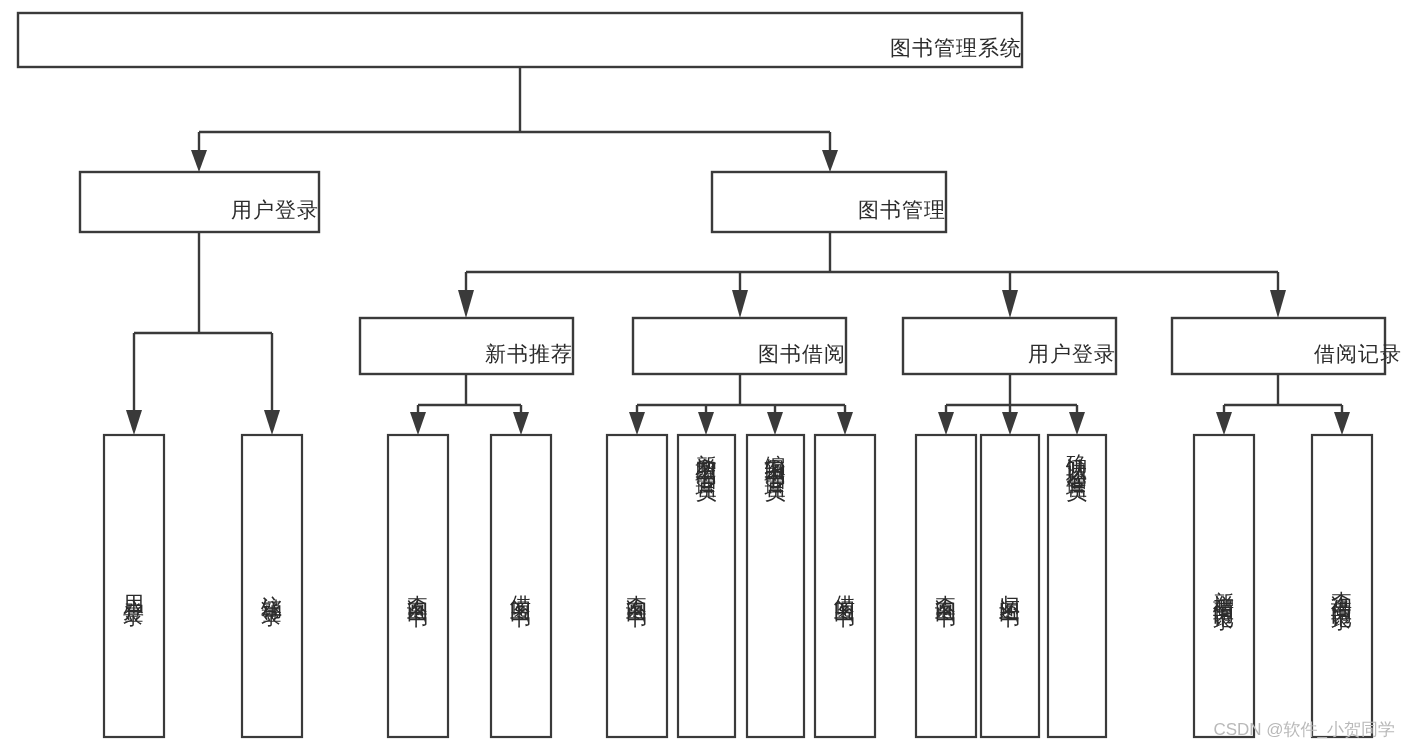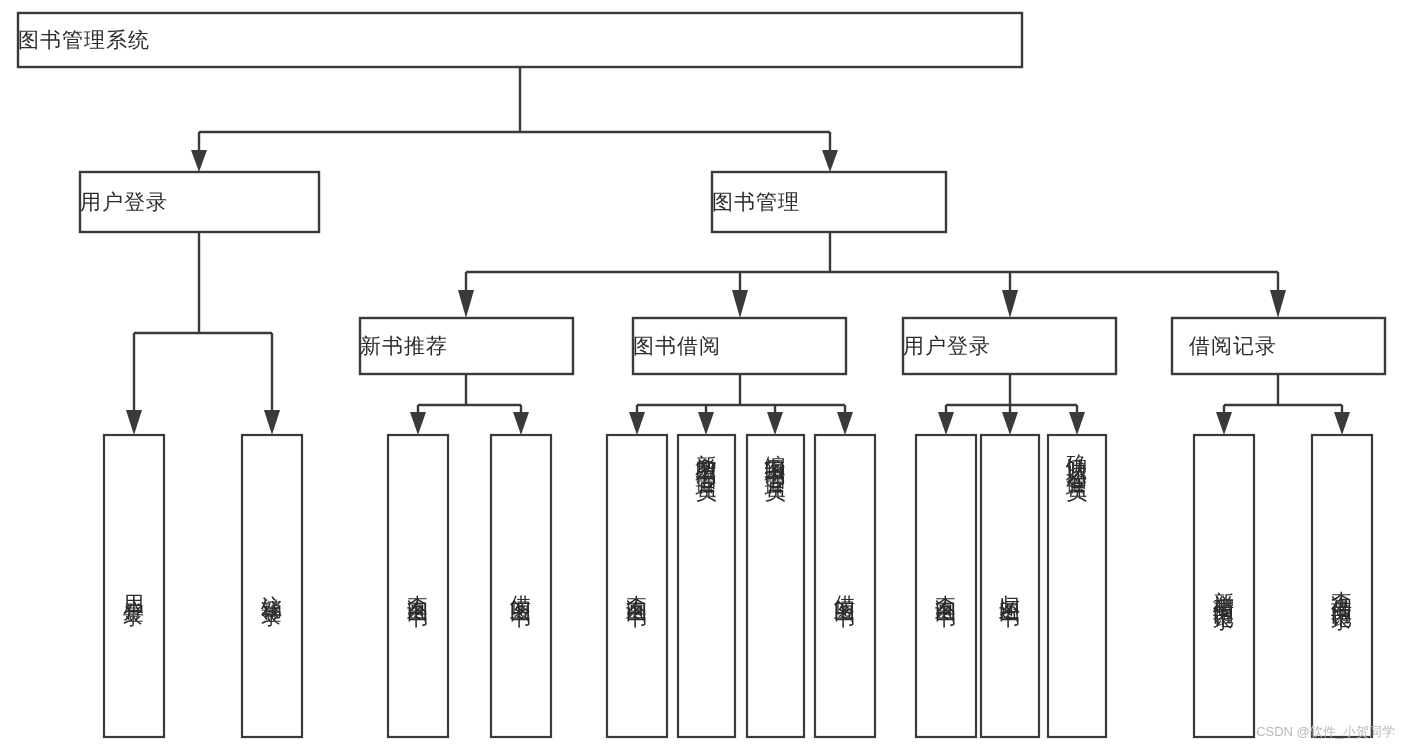--- a/index.html
+++ b/index.html
@@ -41,21 +41,21 @@
   }
   .arrow-head {
     fill: #3a3a3a;
     stroke: none;
   }
   .watermark {
     position: absolute;
     right: 10px;
     bottom: 6px;
     font-family: "Liberation Sans", "DejaVu Sans", sans-serif;
-    font-size: 13px;
+    font-size: 17px;
     color: #b9b9b9;
     white-space: nowrap;
     user-select: none;
   }
   .vtext-wrap {
     position: absolute;
     display: flex;
     align-items: center;
     justify-content: center;
     pointer-events: none;
@@ -68,22 +68,23 @@
     line-height: 1.0;
     color: #2b2b2b;
     letter-spacing: 4px;
     text-align: center;
     white-space: nowrap;
   }
   .htext-wrap {
     position: absolute;
     display: flex;
     align-items: center;
-    justify-content: flex-start;
+    justify-content: flex-end;
     pointer-events: none;
+    margin-top: 8px;
   }
   .htext {
     font-family: "Liberation Sans", "DejaVu Sans", sans-serif;
     font-size: 21px;
     color: #2b2b2b;
     letter-spacing: 1px;
     white-space: nowrap;
   }
 </style>
 </head>

